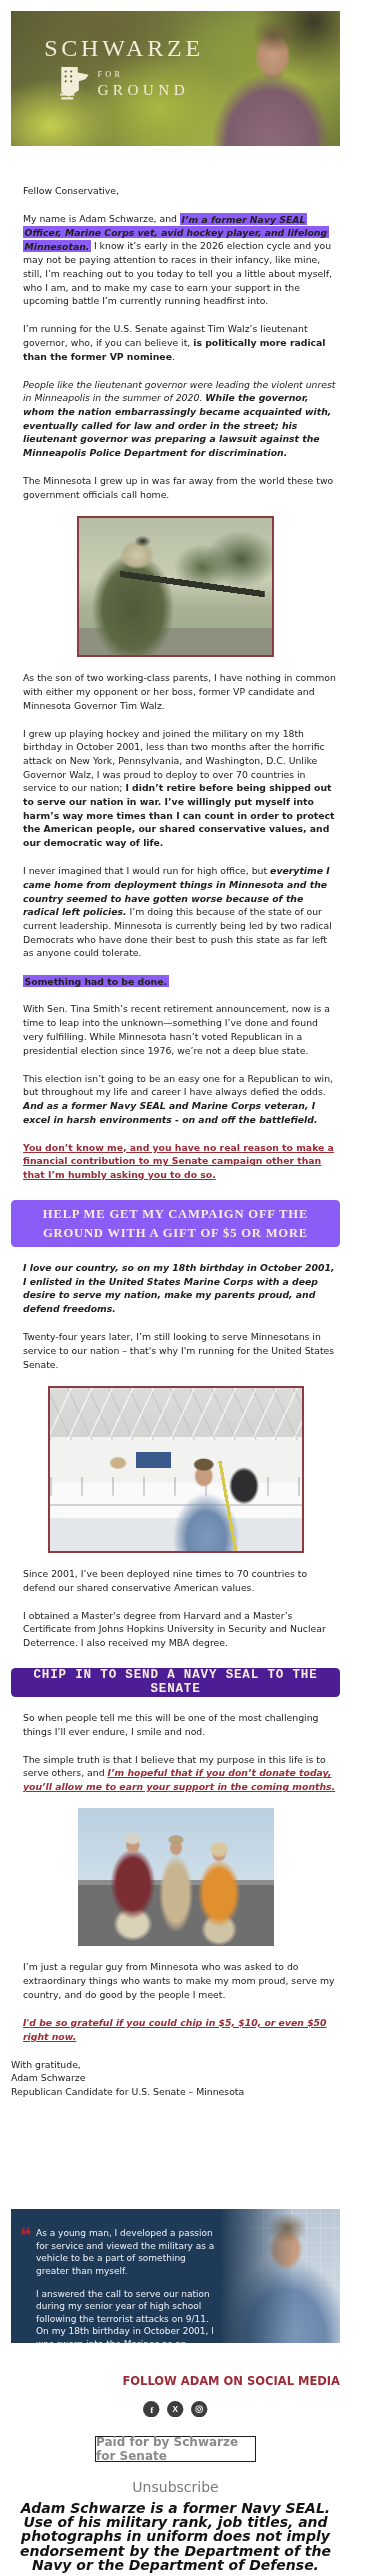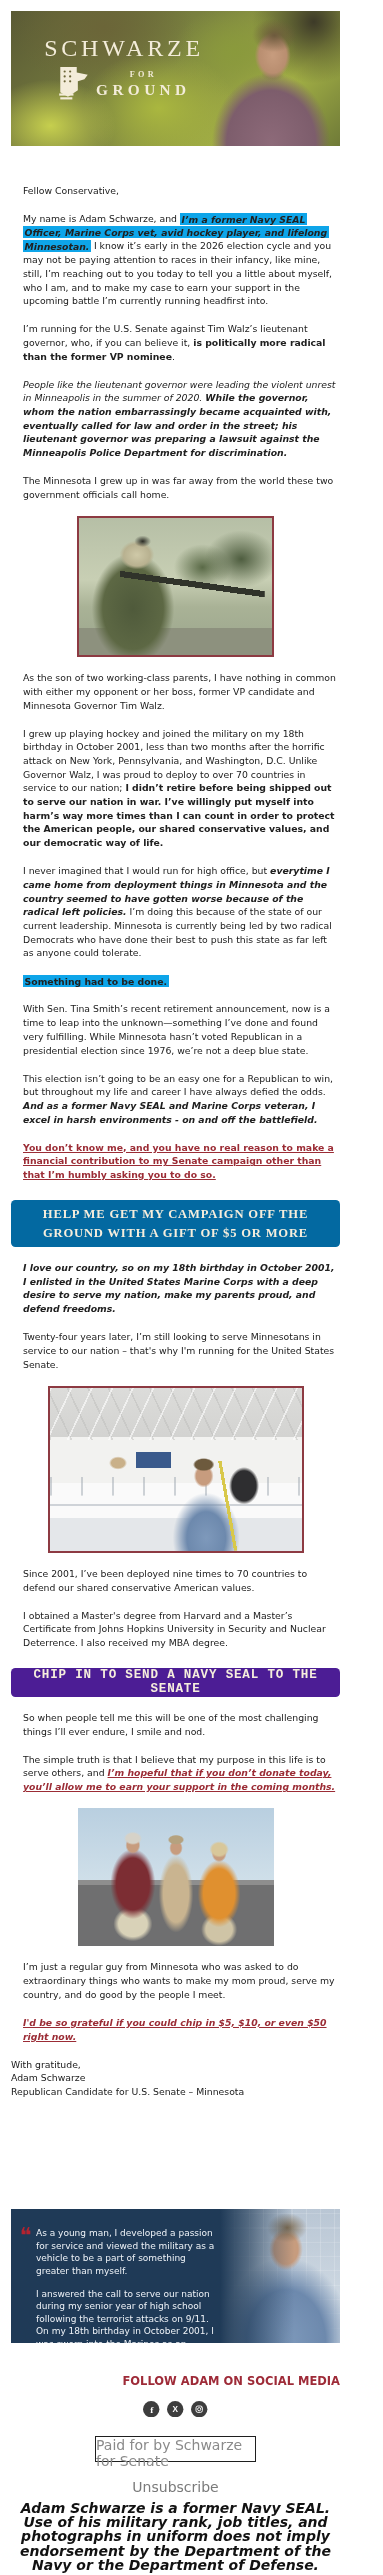--- a/index.html
+++ b/index.html
@@ -31,33 +31,33 @@
       radial-gradient(16.4px 10px at 59% 47%, #8a7258 0%, rgba(138,114,88,0) 70%),
       radial-gradient(74px 88px at 58% 98%, #8d6a79 0%, #7d5d6c 60%, rgba(125,93,108,0) 80%);
   }
   .logo{
     position:absolute;left:9px;top:24px;width:208px;
     color:#f3ecd9;font-family:"Liberation Serif","DejaVu Serif",serif;
     text-align:center;
   }
   .logo-name{font-size:24px;letter-spacing:3.8px;font-weight:500;}
   .logo-sub{display:flex;align-items:center;justify-content:center;gap:6.6px;margin-top:4.4px;}
-  .logo-col{text-align:center;font-weight:bold;}
+  .logo-col{text-align:left;}
   .logo-for{font-size:8.2px;letter-spacing:3.3px;}
   .logo-office{font-size:15.3px;letter-spacing:4.4px;margin-top:2.2px;}
 
   
   .para{margin:14.3px 0;font-size:9.3px;line-height:13.7px;color:#202020;padding-left:12px;}
   .salutation{margin-top:38px;}
   .seg-n{}
   .seg-b{font-weight:700;}
   .seg-i{font-style:italic;}
   .seg-bi{font-weight:700;font-style:italic;}
   .seg-hl,.seg-hlb{
-    background:#0ea5e9;padding:0.5px 1.6px;font-weight:700;
+    background:#8b5cf6;padding:0.5px 1.6px;font-weight:700;
     -webkit-box-decoration-break:clone;box-decoration-break:clone;
   }
   .seg-hl{font-style:italic;}
   .seg-link,.seg-linki{color:#9b2c35;font-weight:700;text-decoration:underline;cursor:pointer;}
   .seg-linki{font-style:italic;}
 
   
   .photo{display:block;margin:10px auto 14.3px;}
   .ph-soldier{
     width:193px;height:137px;border:2.2px solid #8d3a42;
@@ -103,21 +103,21 @@
       radial-gradient(26px 23px at 28% 84%, #d9d2b8 0 55%, rgba(217,210,184,0) 75%),
       linear-gradient(#b9cfe0 0%, #cfdfe9 52%, #8e8e8e 52% 56%, #6f6f70 56% 100%);
   }
 
   
   .btn{
     display:flex;align-items:center;justify-content:center;text-align:center;
     font-family:"Liberation Serif","DejaVu Serif",serif;font-weight:700;
     color:#f6eedd;border-radius:4.4px;cursor:pointer;
   }
-  .btn-red{background:#0369a1;min-height:42px;font-size:12.6px;line-height:18.6px;letter-spacing:0.8px;margin:18.6px 0 8.8px;padding:2.2px 15.3px;}
+  .btn-red{background:#8b5cf6;min-height:42px;font-size:12.6px;line-height:18.6px;letter-spacing:0.8px;margin:18.6px 0 8.8px;padding:2.2px 15.3px;}
   .btn-navy{background:#4c1d95;min-height:28.5px;font-size:12.6px;letter-spacing:0.8px;margin:18.6px 0 7.7px;font-family:Liberation Mono, monospace;}
 
   .signature{font-size:9.3px;line-height:13.7px;margin:14.3px 0;}
 
   
   .quote{display:flex;background:#1f3a57;margin-top:110px;height:134px;overflow:hidden;}
   .quote-text{position:relative;width:55%;padding:18.6px 3.3px 0 25px;color:#eef2f7;font-size:9px;line-height:12.6px;}
   .quote-text p{margin:0 0 10px 0;}
   .quote-mark{position:absolute;left:8.8px;top:16.4px;color:#b4232f;font-size:22px;line-height:1;font-family:"DejaVu Serif",serif;}
   .quote-art{
@@ -131,22 +131,22 @@
       repeating-linear-gradient(0deg, rgba(255,255,255,.14) 0 1.1px, rgba(0,0,0,0) 1.1px 14.3px),
       linear-gradient(#b9c6d4,#d9e2ea);
   }
 
   
   .follow{margin-top:31px;text-align:right;color:#9e2b38;font-weight:700;font-size:11.5px;}
   .social{display:flex;justify-content:center;gap:7.7px;margin-top:13px;}
   .social a{display:block;width:16.4px;height:16.4px;}
   .paidbox{
     width:159px;height:24px;border:1.1px solid #1f1f1f;margin:18.6px auto 0;
-    display:flex;align-items:flex-start;justify-content:center;
-    color:#8a8a8a;font-size:14px;
+    display:flex;align-items:center;justify-content:center;
+    color:#8a8a8a;font-size:12px;font-weight:bold;
   }
   .unsub{margin-top:17.5px;text-align:center;color:#7a7a7a;font-size:14px;cursor:pointer;}
   .disclaimer{margin:5.5px auto 0;width:318px;text-align:center;font-weight:700;font-style:italic;font-size:14px;line-height:14.3px;color:#121212;}
 </style>
 </head>
 <body>
 
 <div class="email">
 
   <div class="header">

